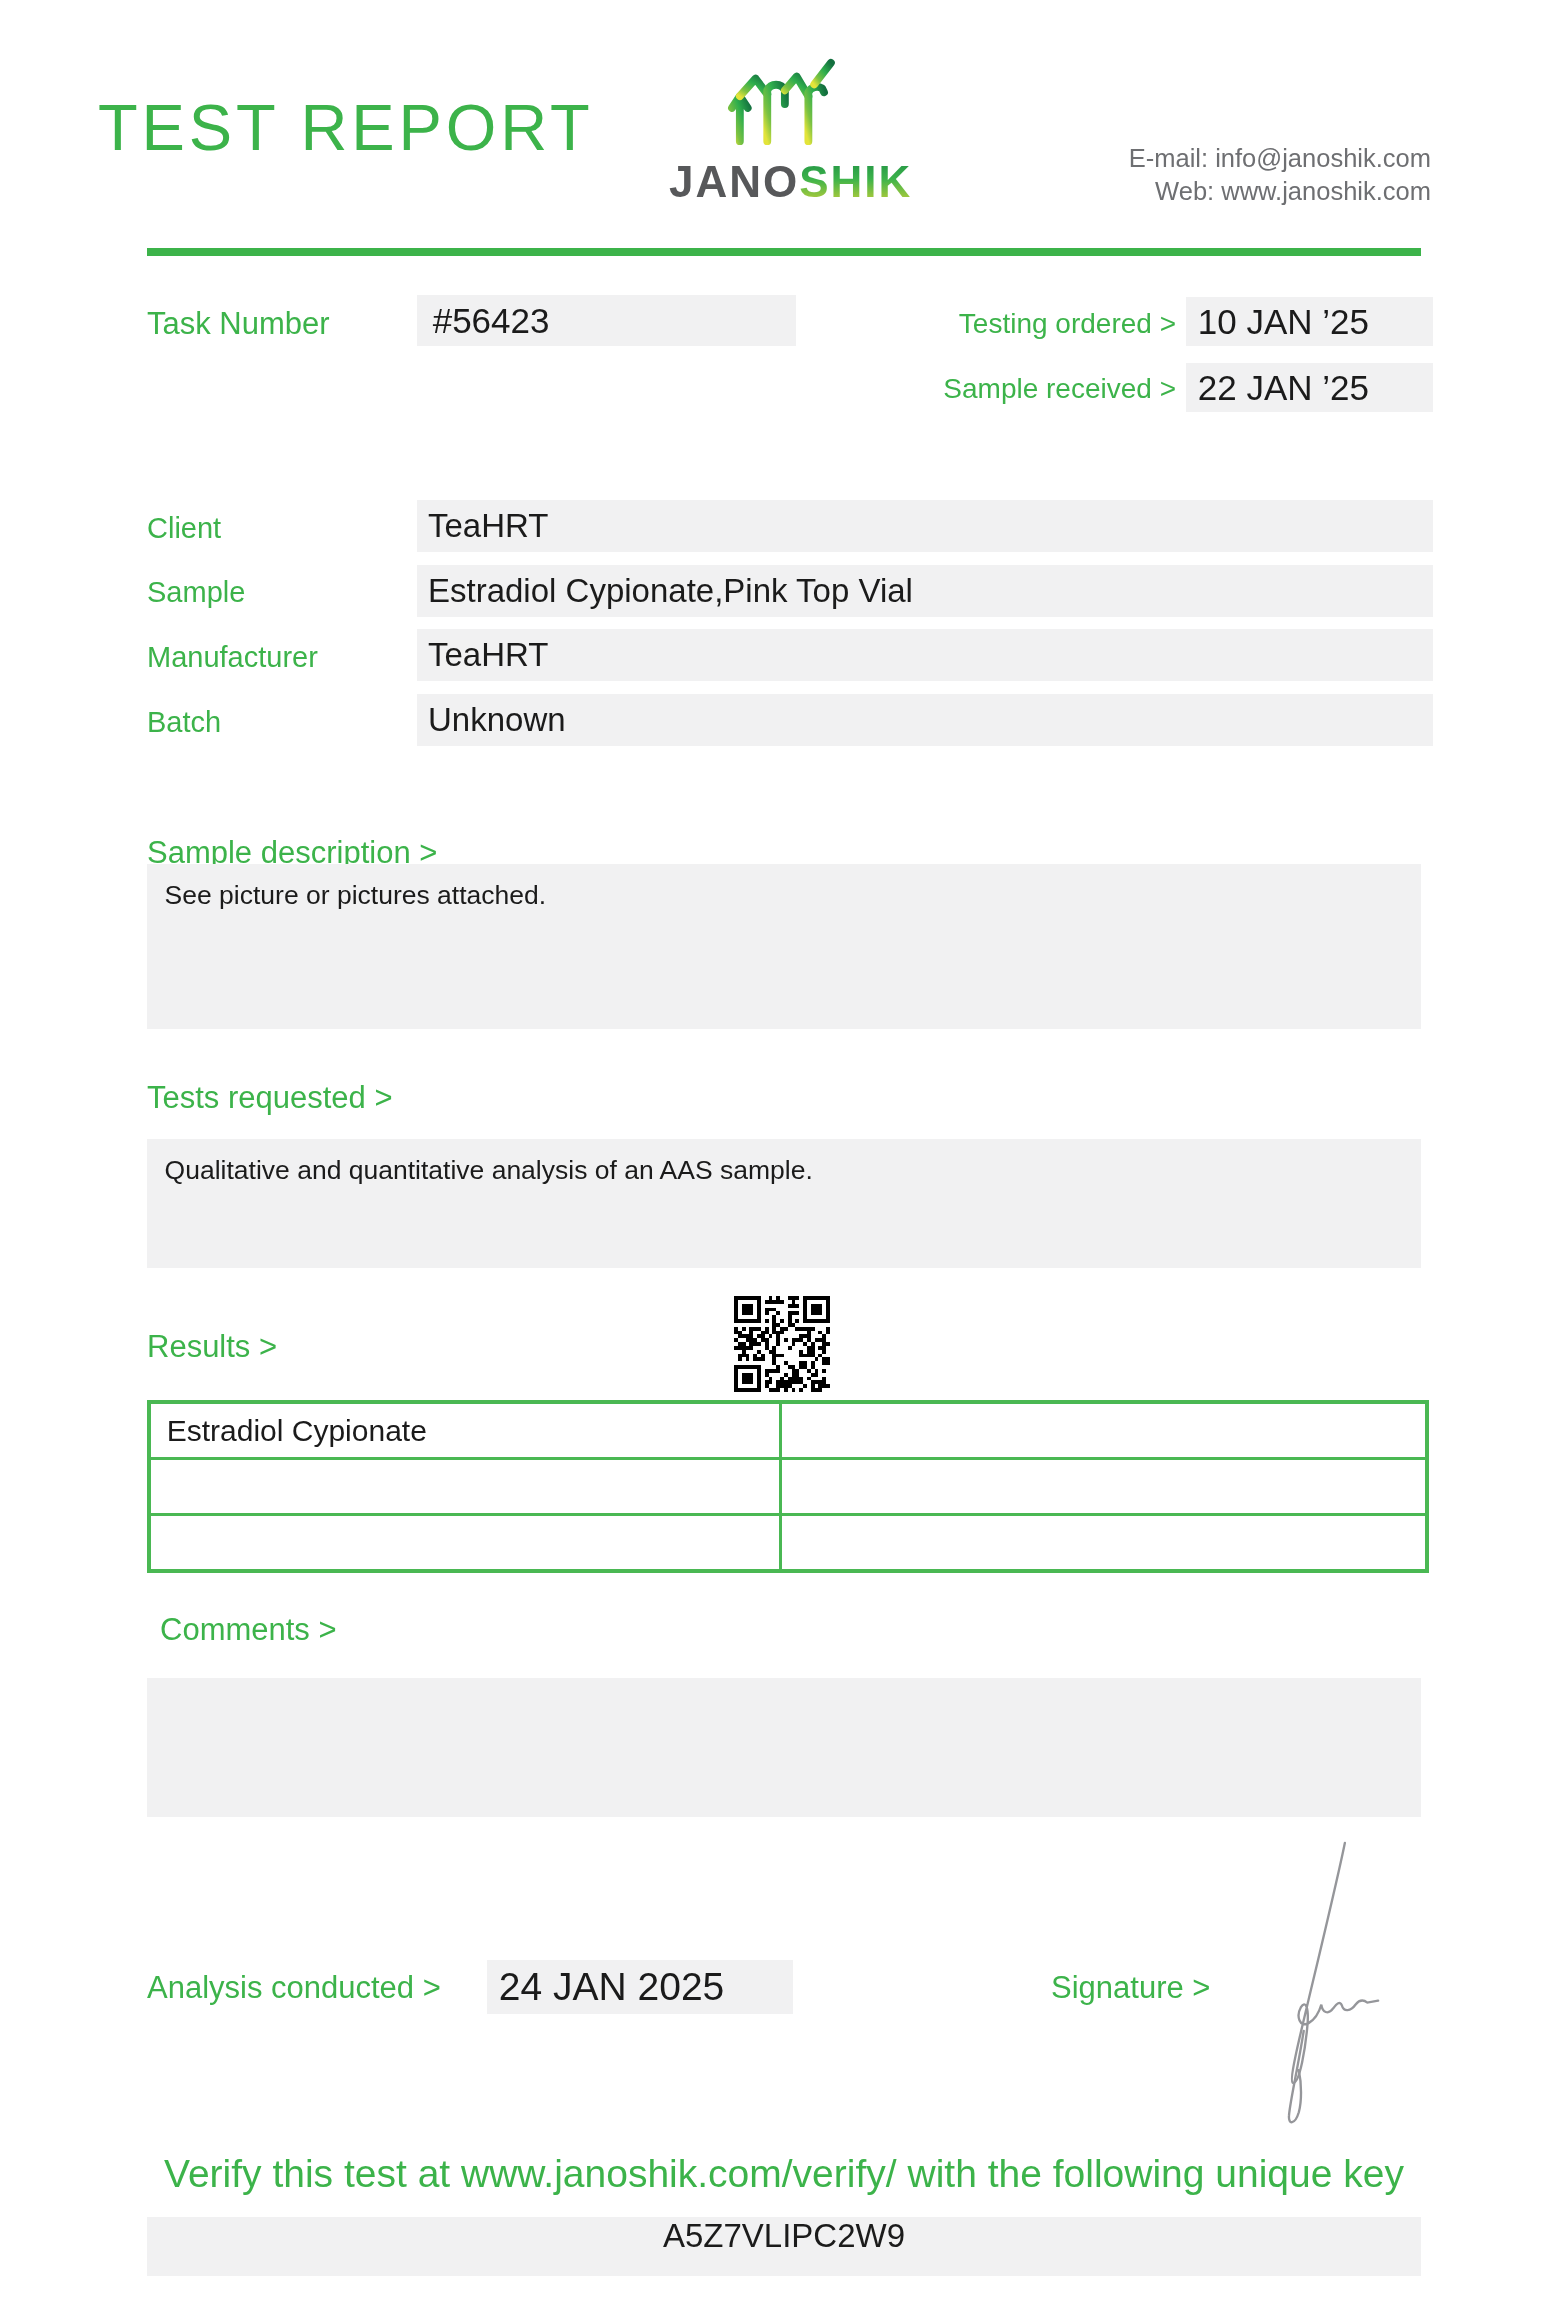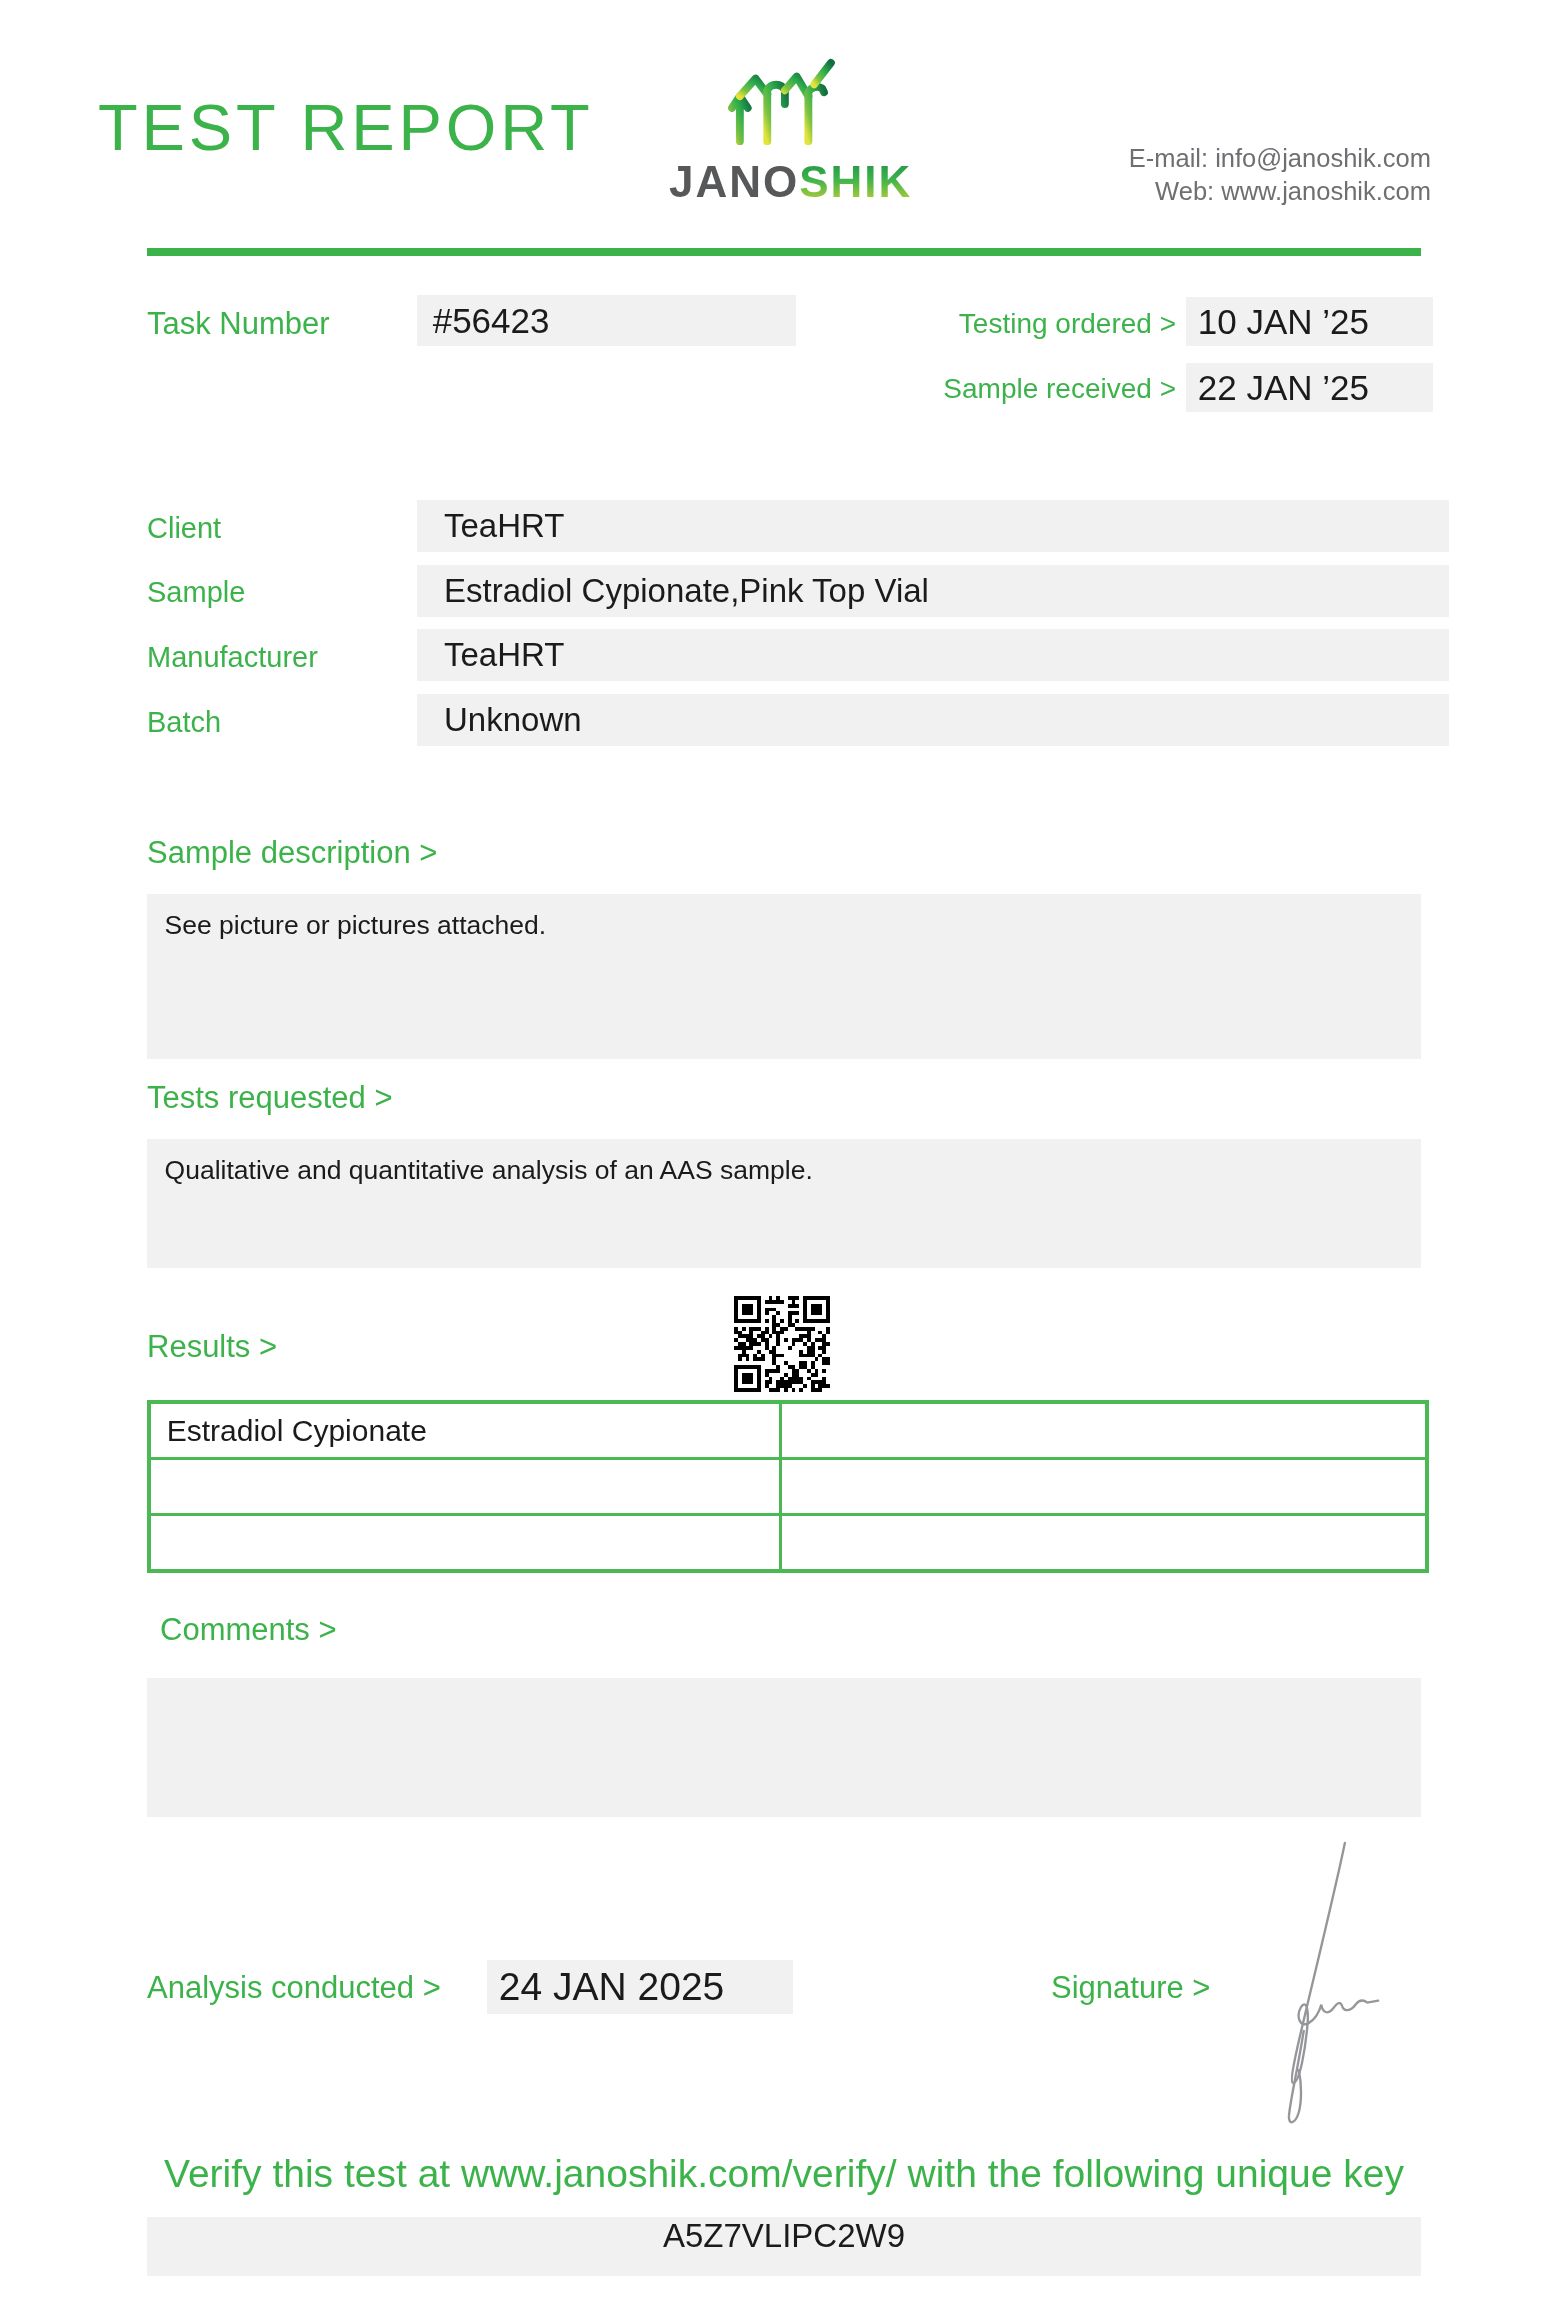--- a/index.html
+++ b/index.html
@@ -27,21 +27,21 @@
   
   .lbl{font-size:29px;color:var(--green);white-space:nowrap;}
   .valbox{background:var(--box_gray);display:flex;align-items:center;font-size:33px;color:var(--ink);}
   .task-label{left:147px;top:306px;font-size:31px;}
   .task-box{left:417px;top:295px;width:363px;height:51px;padding-left:15.7px;font-size:35px;font-weight:500;}
   .date-label-1{left:887px;top:308px;width:289px;text-align:right;font-size:28px;}
   .date-label-2{left:887px;top:373px;width:289px;text-align:right;font-size:28px;}
   .date-box-1{left:1186px;top:297px;width:235px;height:49px;padding-left:11.8px;font-size:35px;}
   .date-box-2{left:1186px;top:363px;width:235px;height:49px;padding-left:11.8px;font-size:35px;}
   .det-label{left:147px;}
-  .det-box{left:417px;width:1005px;height:52px;padding-left:27px;}
+  .det-box{left:417px;width:1005px;height:52px;padding-left:11px;}
   
   .sect-head{left:147px;font-size:31px;color:var(--green);white-space:nowrap;}
   .sect-box{left:147px;width:1274px;background:var(--box_gray);font-size:26.5px;}
   .sect-box .inner{padding:15.7px 17.6px;}
   
   .results-table{left:147px;top:1400px;width:1274px;border:4.9px solid var(--table_border);background:#fff;}
   .r-row{display:grid;grid-template-columns:631px 1fr;height:53px;}
   .r-row + .r-row{border-top:3.9px solid var(--table_border);}
   .r-cell{display:flex;align-items:center;padding-left:15.7px;font-size:30px;background:#fff;}
   .r-cell:first-child{border-right:3.9px solid var(--table_border);}
@@ -110,21 +110,21 @@
   <div class="abs lbl det-label" style="top:576px;">Sample</div>
   <div class="abs valbox det-box" style="top:565px;">Estradiol Cypionate,Pink Top Vial</div>
 
   <div class="abs lbl det-label" style="top:641px;">Manufacturer</div>
   <div class="abs valbox det-box" style="top:629px;">TeaHRT</div>
 
   <div class="abs lbl det-label" style="top:706px;">Batch</div>
   <div class="abs valbox det-box" style="top:694px;">Unknown</div>
 
   <div class="abs sect-head" style="top:835px;">Sample description &gt;</div>
-  <div class="abs sect-box" style="top:894px;height:165px;">
+  <div class="abs sect-box" style="top:864px;height:165px;">
     <div class="inner">See picture or pictures attached.</div>
   </div>
 
   <div class="abs sect-head" style="top:1080px;">Tests requested &gt;</div>
   <div class="abs sect-box" style="top:1139px;height:129px;">
     <div class="inner">Qualitative and quantitative analysis of an AAS sample.</div>
   </div>
 
   <div class="abs sect-head" style="top:1329px;">Results &gt;</div>
   <div class="abs qr" id="qr"><svg width="96" height="96" viewBox="0 0 25 25" shape-rendering="crispEdges">

